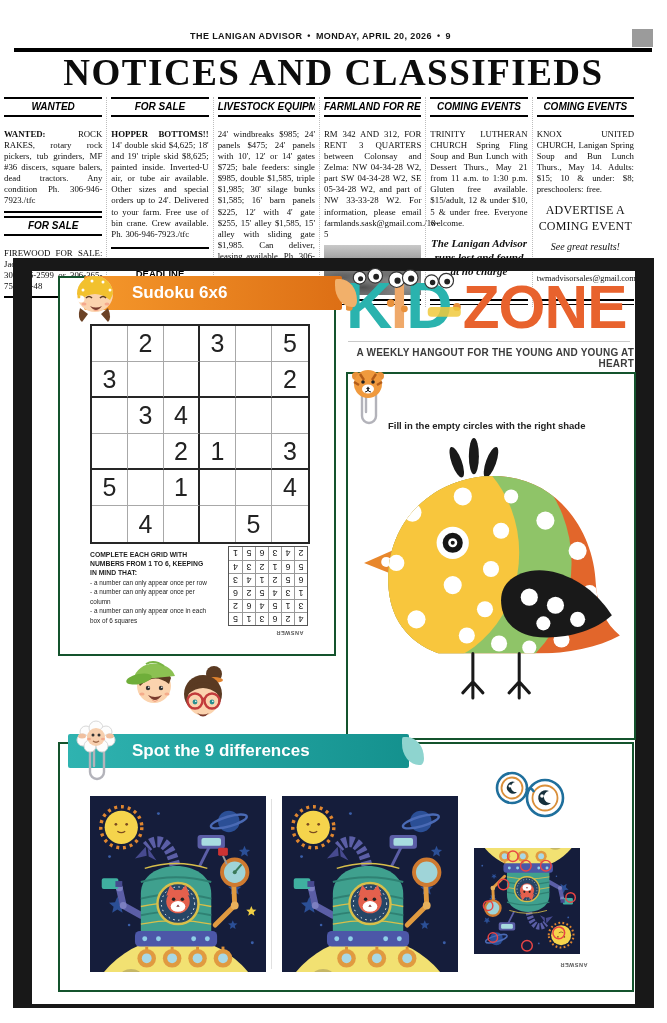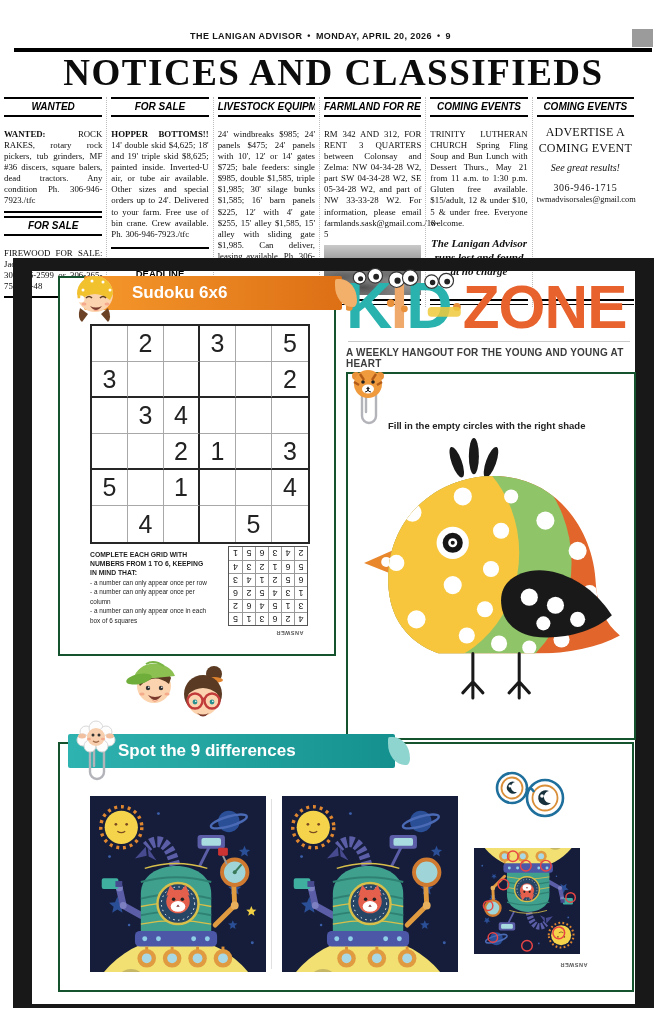--- a/index.html
+++ b/index.html
@@ -67,21 +67,21 @@
   .instr .t{font:700 6.8px/1.35 "Liberation Sans",sans-serif}
   .instr .r{font:6.4px/1.5 "Liberation Sans",sans-serif}
   .answrap{position:absolute;left:168px;top:268px;transform:rotate(180deg)}
   .agrid{display:grid;grid-template-columns:repeat(6,13px);grid-auto-rows:13px;border:1.5px solid #555;background:#fff}
   .agrid .c{border-right:.5px solid #999;border-bottom:.5px solid #999;display:flex;align-items:center;justify-content:center;font:9px "Liberation Sans",sans-serif;color:#222}
   .agrid .c.er{border-right:none}.agrid .c.eb{border-bottom:none}
   .minilabel{position:absolute;font:700 5.5px "Liberation Sans",sans-serif;color:#555;transform:rotate(180deg);letter-spacing:.5px}
 
   
   .divider{position:absolute;left:348px;top:341px;width:282px;height:1px;background:#c9c9c9}
-  .tagline{position:absolute;left:346px;top:347px;width:288px;text-align:left;font:700 10px "Liberation Sans",sans-serif;color:#3c3c3c;letter-spacing:.2px}
+  .tagline{position:absolute;left:346px;top:347px;width:288px;text-align:right;font:700 10px "Liberation Sans",sans-serif;color:#3c3c3c;letter-spacing:.2px}
 
   .subtitle{position:absolute;left:40px;top:46px;font:700 9.5px "Liberation Sans",sans-serif;color:#222}
 
   
   .scene{position:absolute;width:176px;height:176px}
   .scene svg{display:block}
   .sep{position:absolute;left:211px;top:55px;width:1px;height:170px;background:#e0e0e0}
   .rot180{transform:rotate(180deg)}
 </style>
 </head>
@@ -130,20 +130,21 @@
 
   <div class="col">
     <div class="sec-head">COMING EVENTS</div>
     <div class="sec-body">TRINITY LUTHERAN CHURCH Spring Fling Soup and Bun Lunch with Dessert Thurs., May 21 from 11 a.m. to 1:30 p.m. Gluten free available. $15/adult, 12 &amp; under $10, 5 &amp; under free. Everyone welcome.</div>
     <div class="note5">The Lanigan Advisor runs lost and found at no charge</div>
     <div class="rule dbl mta"></div>
   </div>
 
   <div class="col">
     <div class="sec-head">COMING EVENTS</div>
+    <div class="sec-body">KNOX UNITED CHURCH, Lanigan Spring Soup and Bun Lunch Thurs., May 14. Adults: $15; 10 &amp; under: $8; preschoolers: free.</div>
     <div class="ad6">
       <div class="l1">ADVERTISE A COMING EVENT</div>
       <div class="l2">See great results!</div>
       <div class="ph">306-946-1715</div>
       <div class="em">twmadvisorsales@gmail.com</div>
     </div>
     <div class="rule dbl mta"></div>
   </div>
 </div>
 
@@ -391,21 +392,21 @@
       <circle cx="92" cy="108" r="4.5" fill="#fff"></circle>
       <circle cx="92" cy="108" r="2" fill="#161616"></circle>
     <g stroke="#191919" stroke-width="3" stroke-linecap="round">
       <path d="M 112,218 V 262 M 112,246 L 102,257 M 112,246 L 122,257"></path>
       <path d="M 158,218 V 262 M 158,246 L 148,257 M 158,246 L 168,257"></path>
     </g>
   </svg>
 </div>
 
 <div class="panel" style="left:58px;top:742px;width:572px;height:246px">
-  <div class="ribbon teal" style="left:8px;top:-10px;width:277px;padding-left:50px">
+  <div class="ribbon teal" style="left:8px;top:-10px;width:277px;padding-left:64px">
     <span>Spot the 9 differences</span>
     <span class="curl"></span>
   </div>
 
   <svg class="abs" style="left:14px;top:-24px;z-index:4" width="44" height="64" viewBox="0 0 44 64">
     <path d="M 16,28 V 52 A 7,7 0 0 0 30,52 V 26 A 5,5 0 0 0 20,26 V 46" stroke="#b3b3ba" stroke-width="2.4" fill="none" stroke-linecap="round"></path>
     <g fill="#fdfdfd" stroke="#d8d8d8" stroke-width="1">
       <circle cx="12" cy="12" r="6"></circle>
         <circle cx="22" cy="8" r="7"></circle>
         <circle cx="32" cy="12" r="6"></circle>

